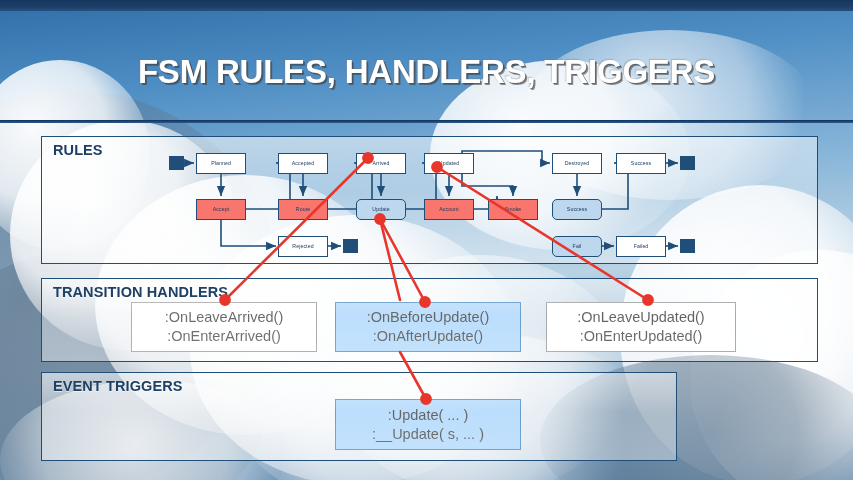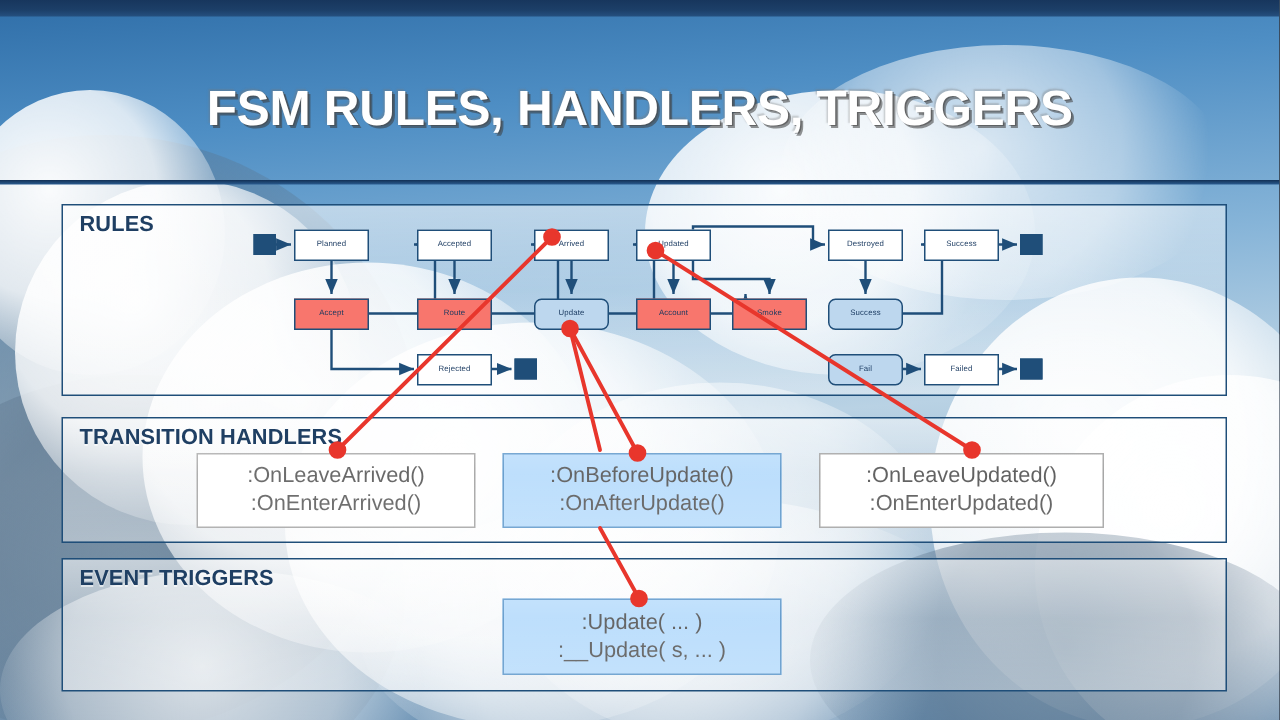--- a/index.html
+++ b/index.html
@@ -80,21 +80,21 @@
   .panel-title{
     position:absolute;left:11px;top:5px;
     font-size:14.5px;font-weight:bold;
     color:#1f3f63;letter-spacing:.1px;
     text-shadow:0 1px 0 rgba(255,255,255,.55);
     z-index:4;
   }
 
   #panel-rules{left:41px;top:136px;width:777px;height:128px;}
   #panel-handlers{left:41px;top:278px;width:777px;height:84px;}
-  #panel-triggers{left:41px;top:372px;width:777px;height:89px;}
+  #panel-triggers{left:41px;top:372px;width:636px;height:89px;}
 
   
   #fsm{position:absolute;left:0;top:0;width:777px;height:128px;z-index:5;}
   .node{
     position:absolute;
     display:flex;align-items:center;justify-content:center;
     font-size:5.2px;
     color:#17375e;
     border:1.3px solid #1f4e79;
     letter-spacing:.1px;

